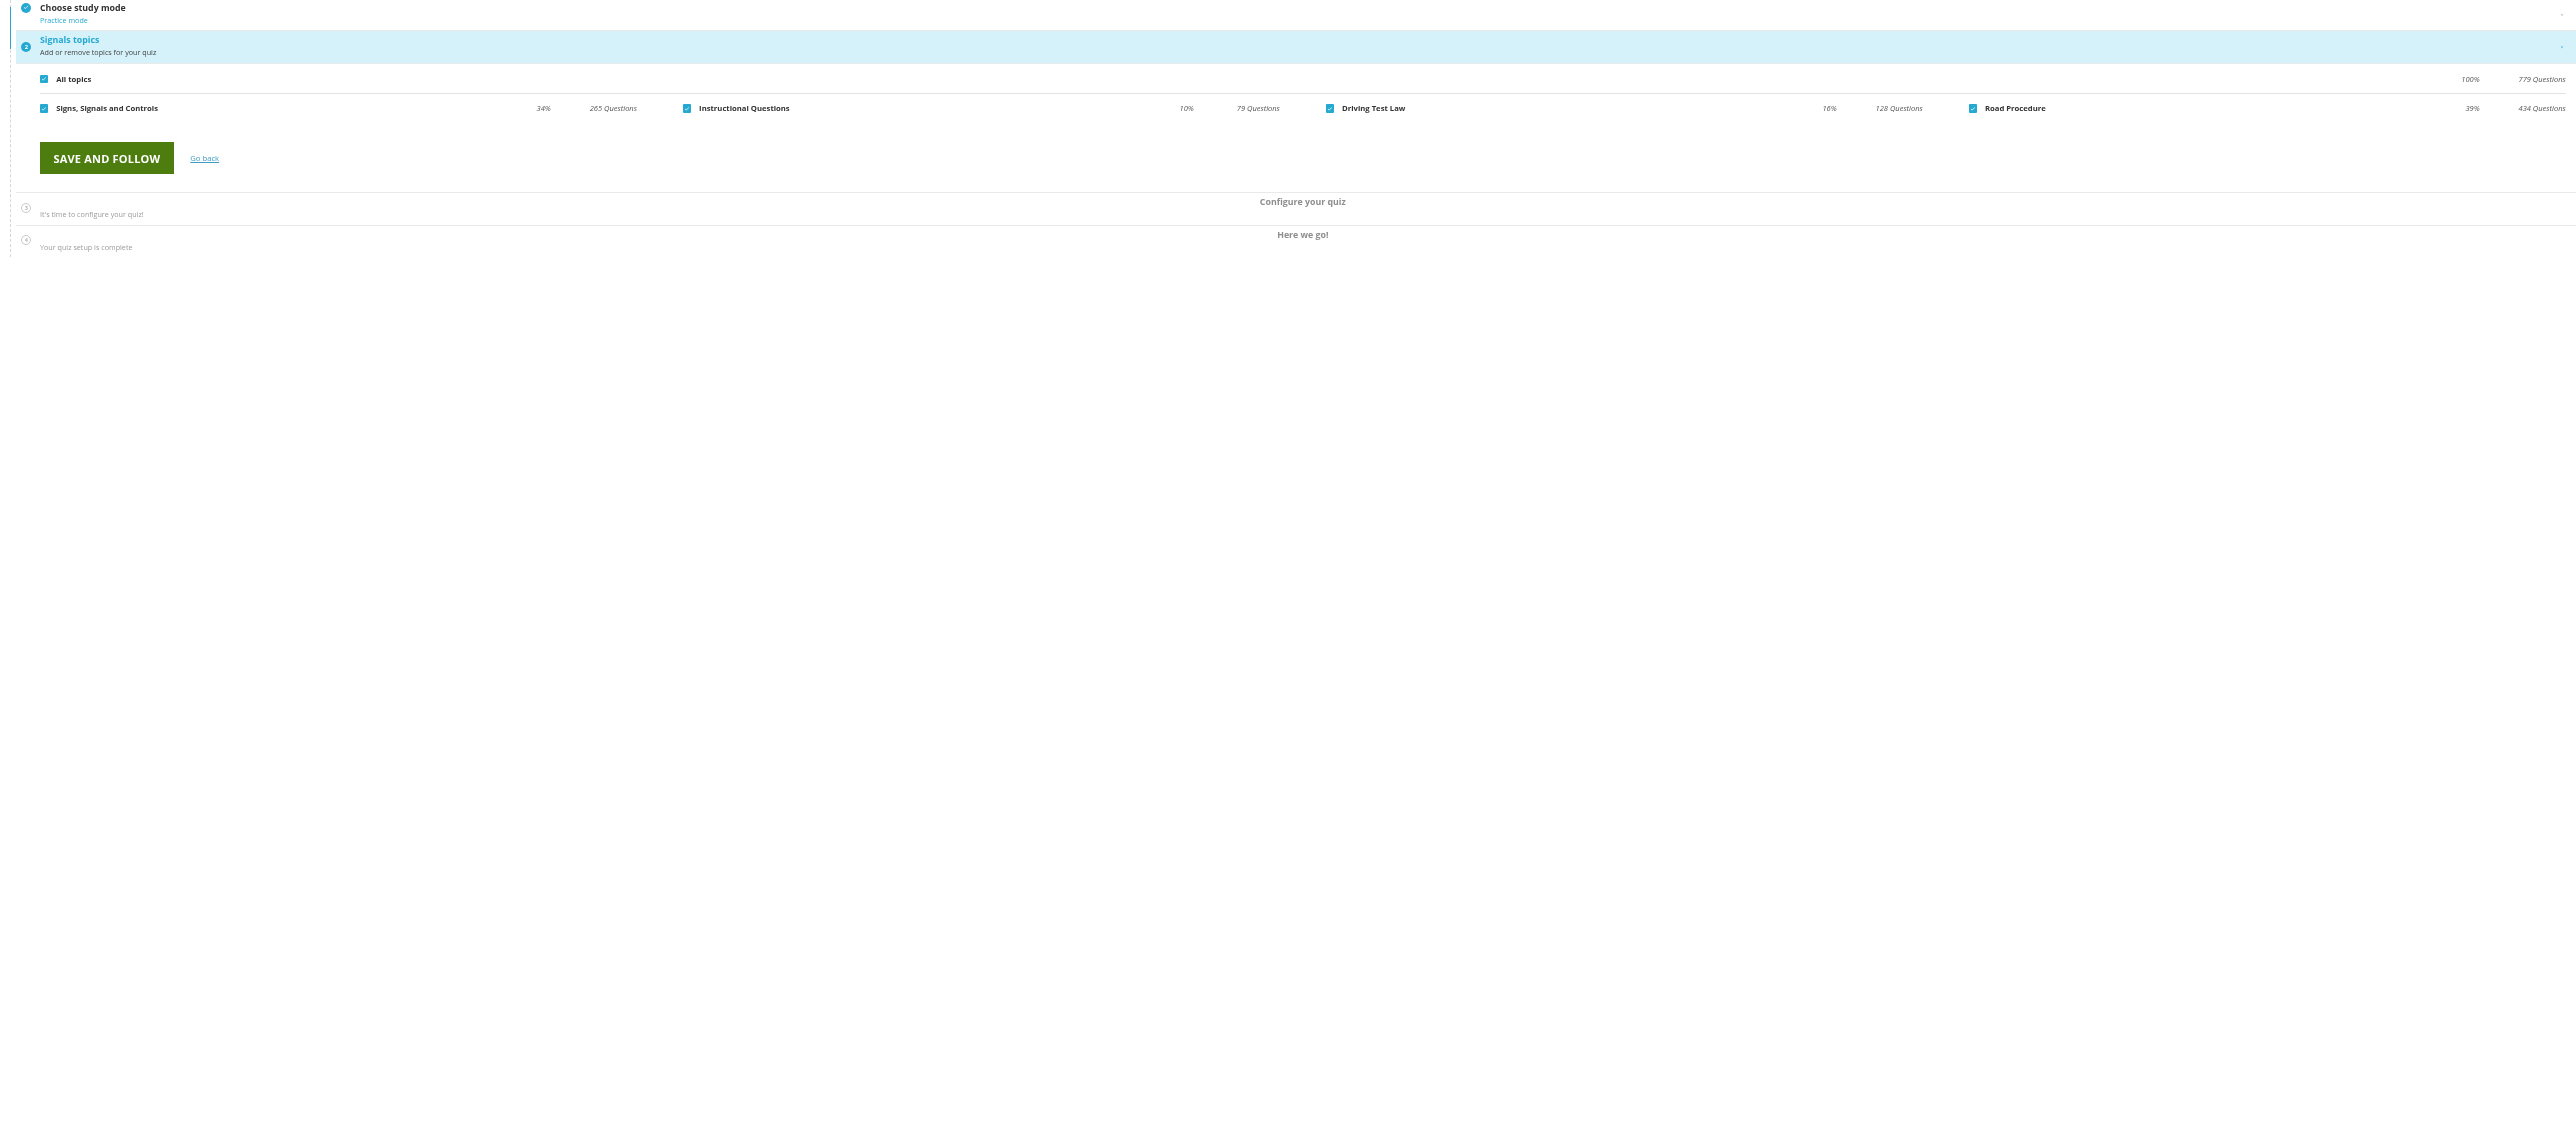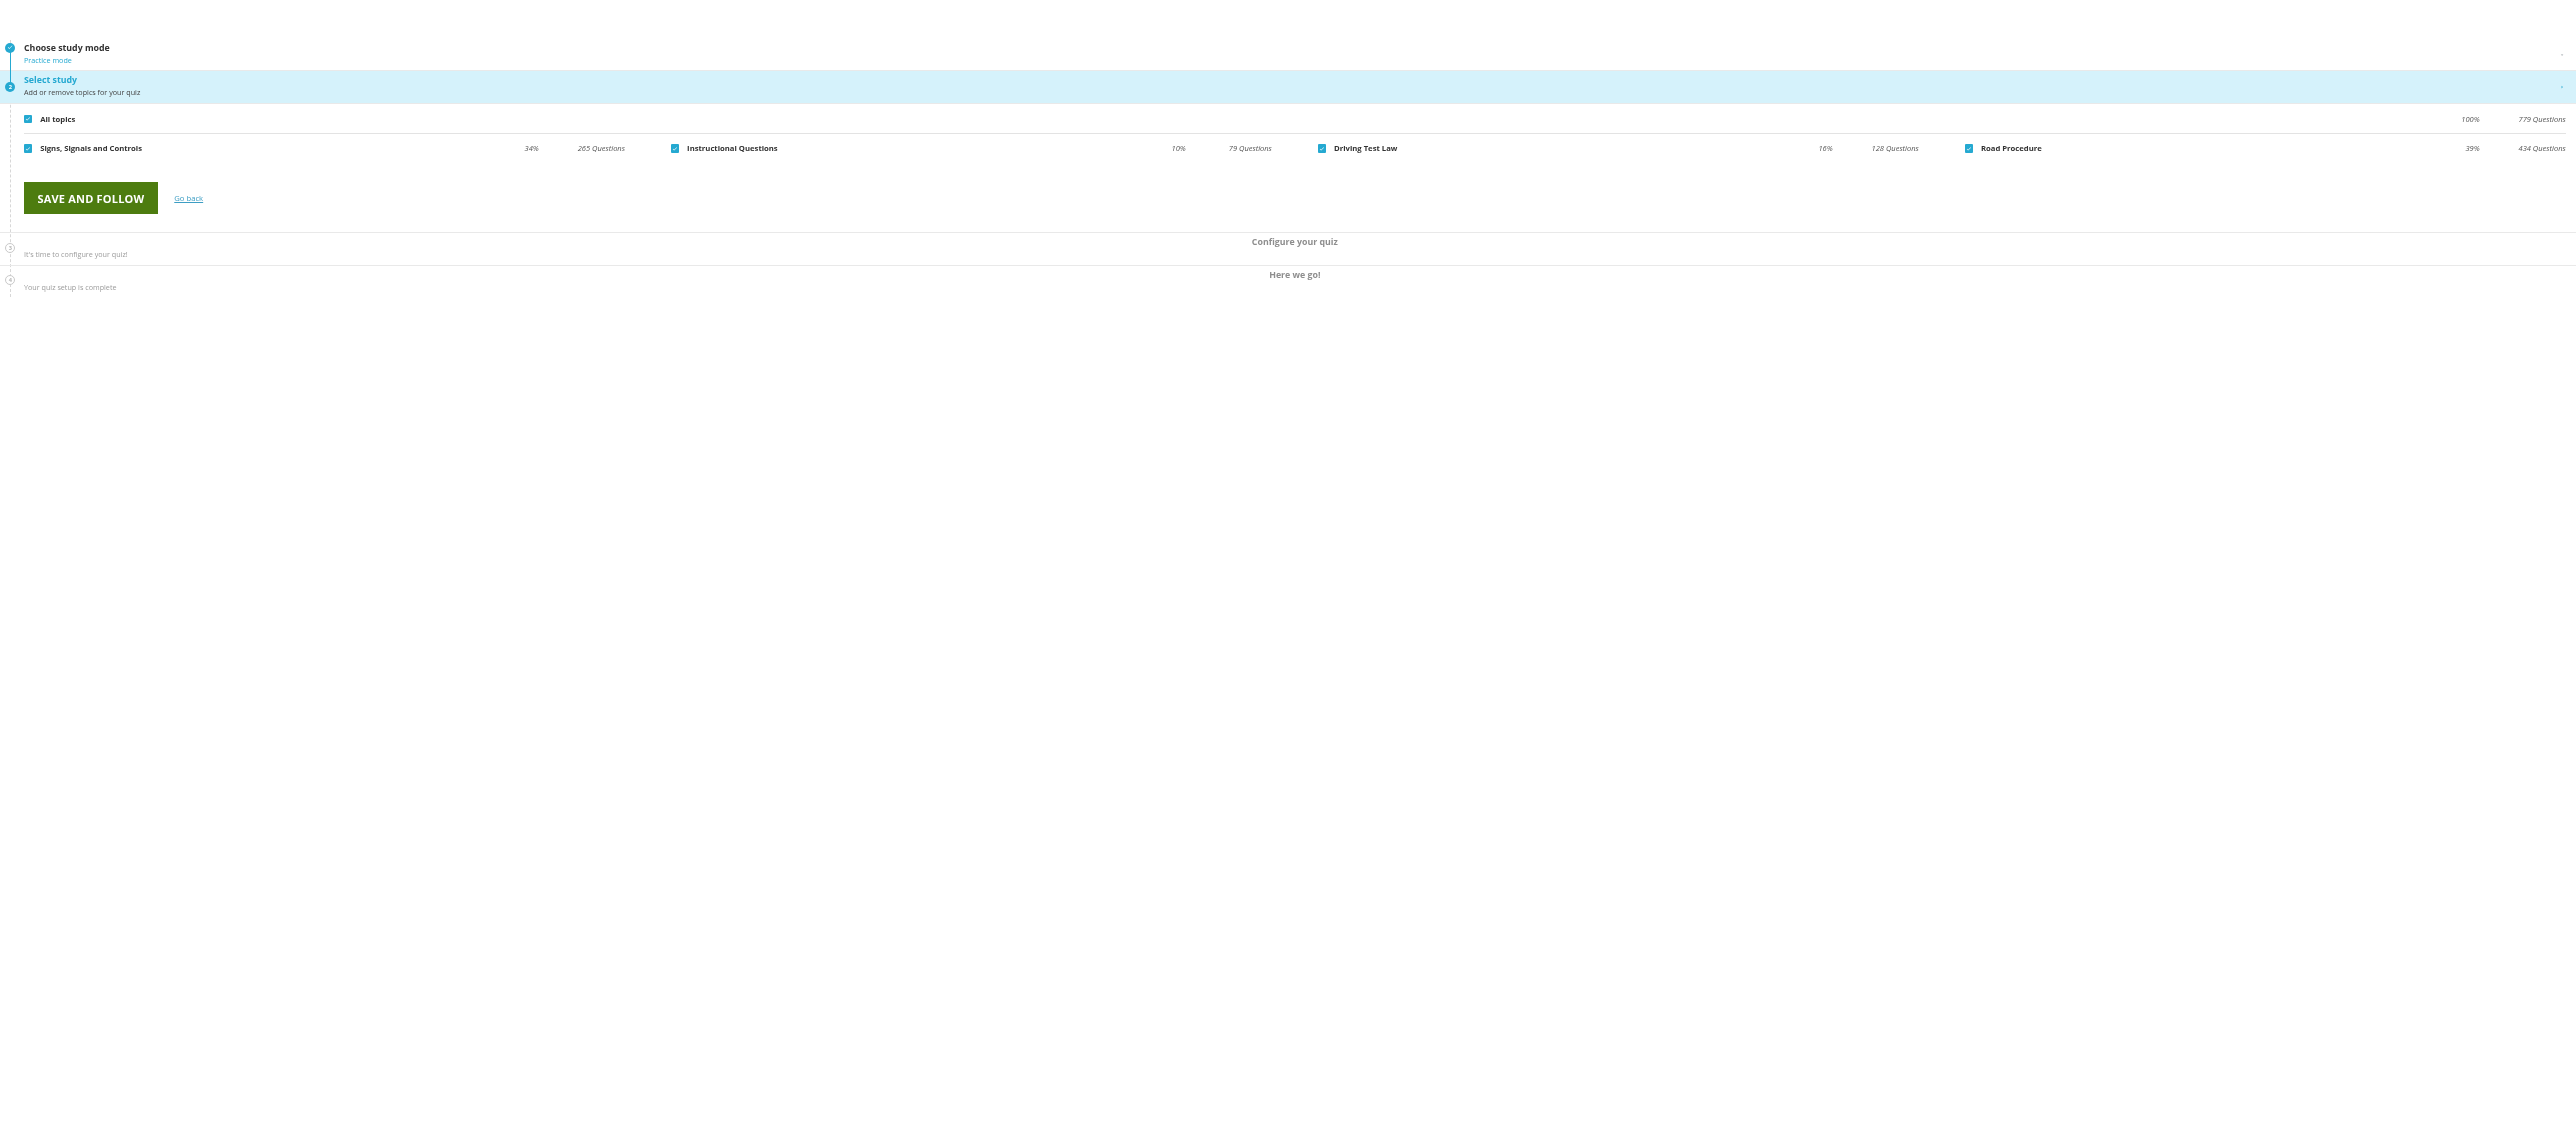--- a/index.html
+++ b/index.html
@@ -8,22 +8,21 @@
     padding: 0;
   }
   body {
     font-family: "Open Sans", "Segoe UI", Roboto, Arial, sans-serif;
     background: #ffffff;
     color: #333;
     font-size: 7.7px;
   }
   .stepper {
     position: relative;
-    padding-left: 0;
-    margin-top: 40px;
+    padding-left: 16px;
   }
   .vline {
     position: absolute;
     left: 9.8px;
     top: 0;
     bottom: 0;
     width: 0;
     border-left: 1px dashed #d7d7d7;
     z-index: 0;
   }
@@ -231,21 +230,21 @@
         <svg width="6.2" height="6.2" viewBox="0 0 24 24" fill="currentColor">
             <path d="M7 10l5 5 5-5z"></path>
           </svg>
       </span>
     </div>
   </div>
 
   <div class="step active">
     <div class="step-badge current">2</div>
     <div class="step-header">
-      <div class="step-title">Select study</div>
+      <div class="step-title">Signals topics</div>
       <div class="step-subtitle">Add or remove topics for your quiz</div>
       <span class="chevron">
         <svg width="6.2" height="6.2" viewBox="0 0 24 24" fill="currentColor">
             <path d="M10 17l5-5-5-5v10z"></path>
           </svg>
       </span>
     </div>
 
     <div class="step-body">
 

